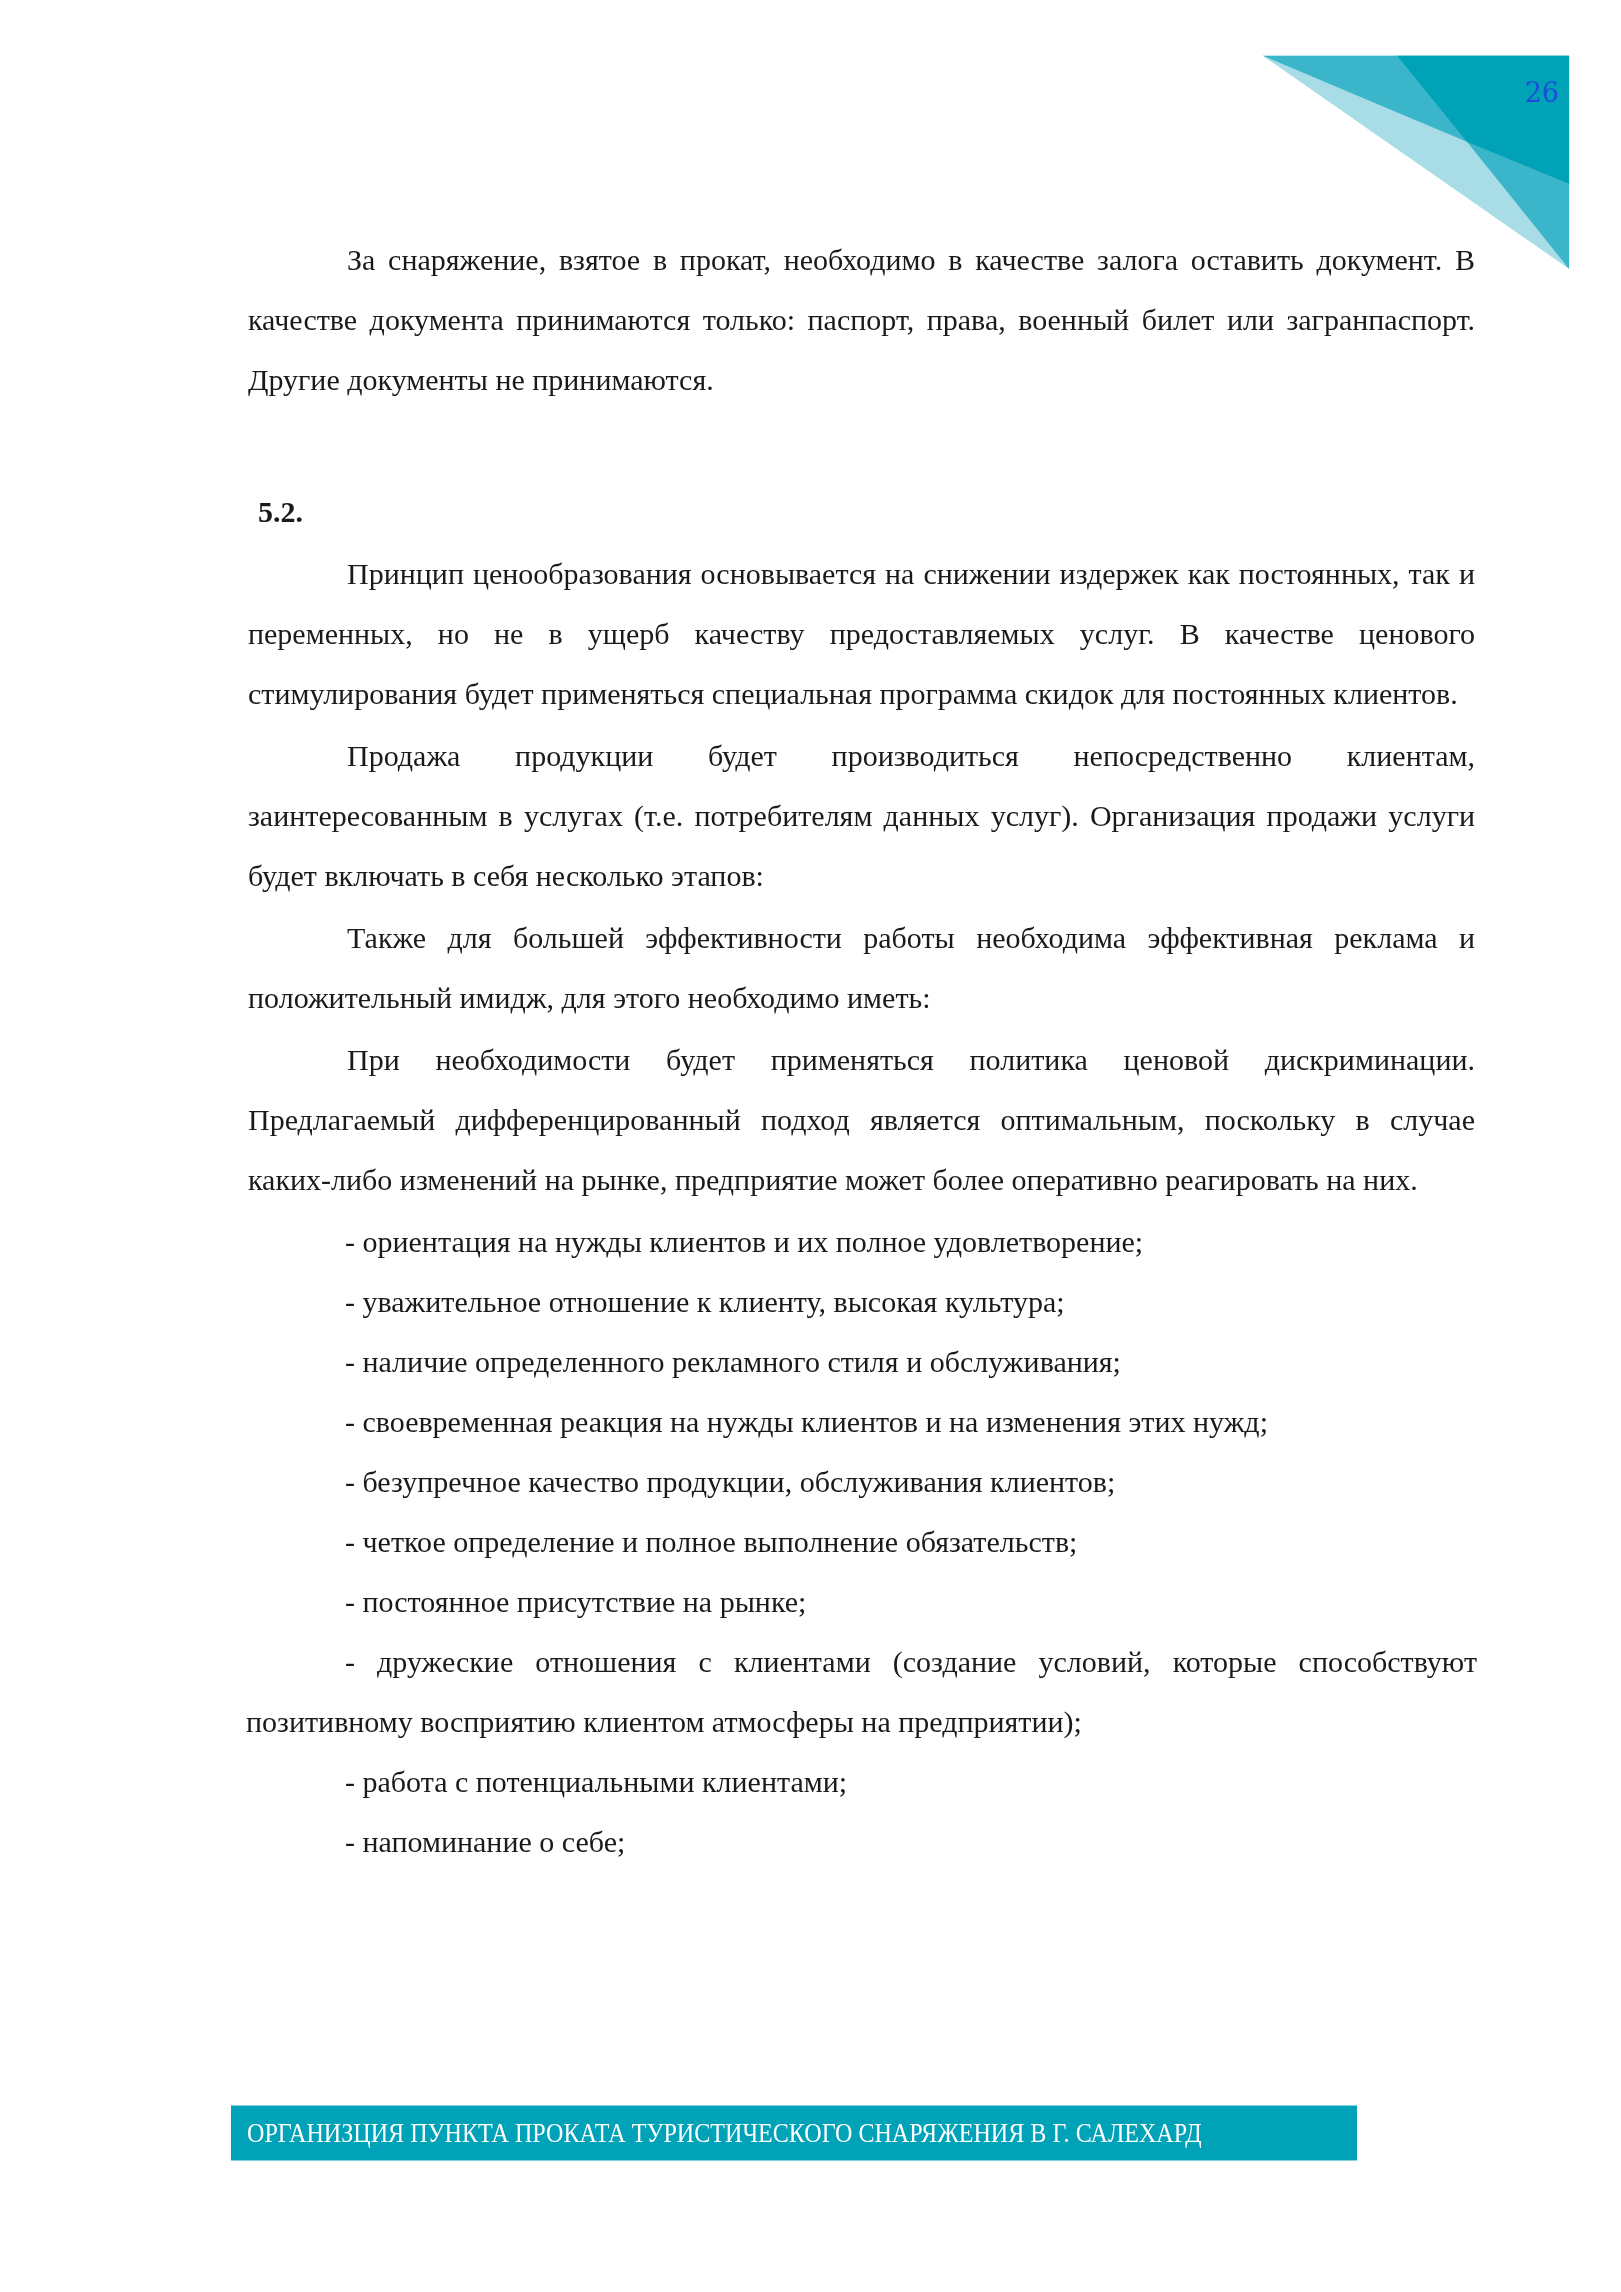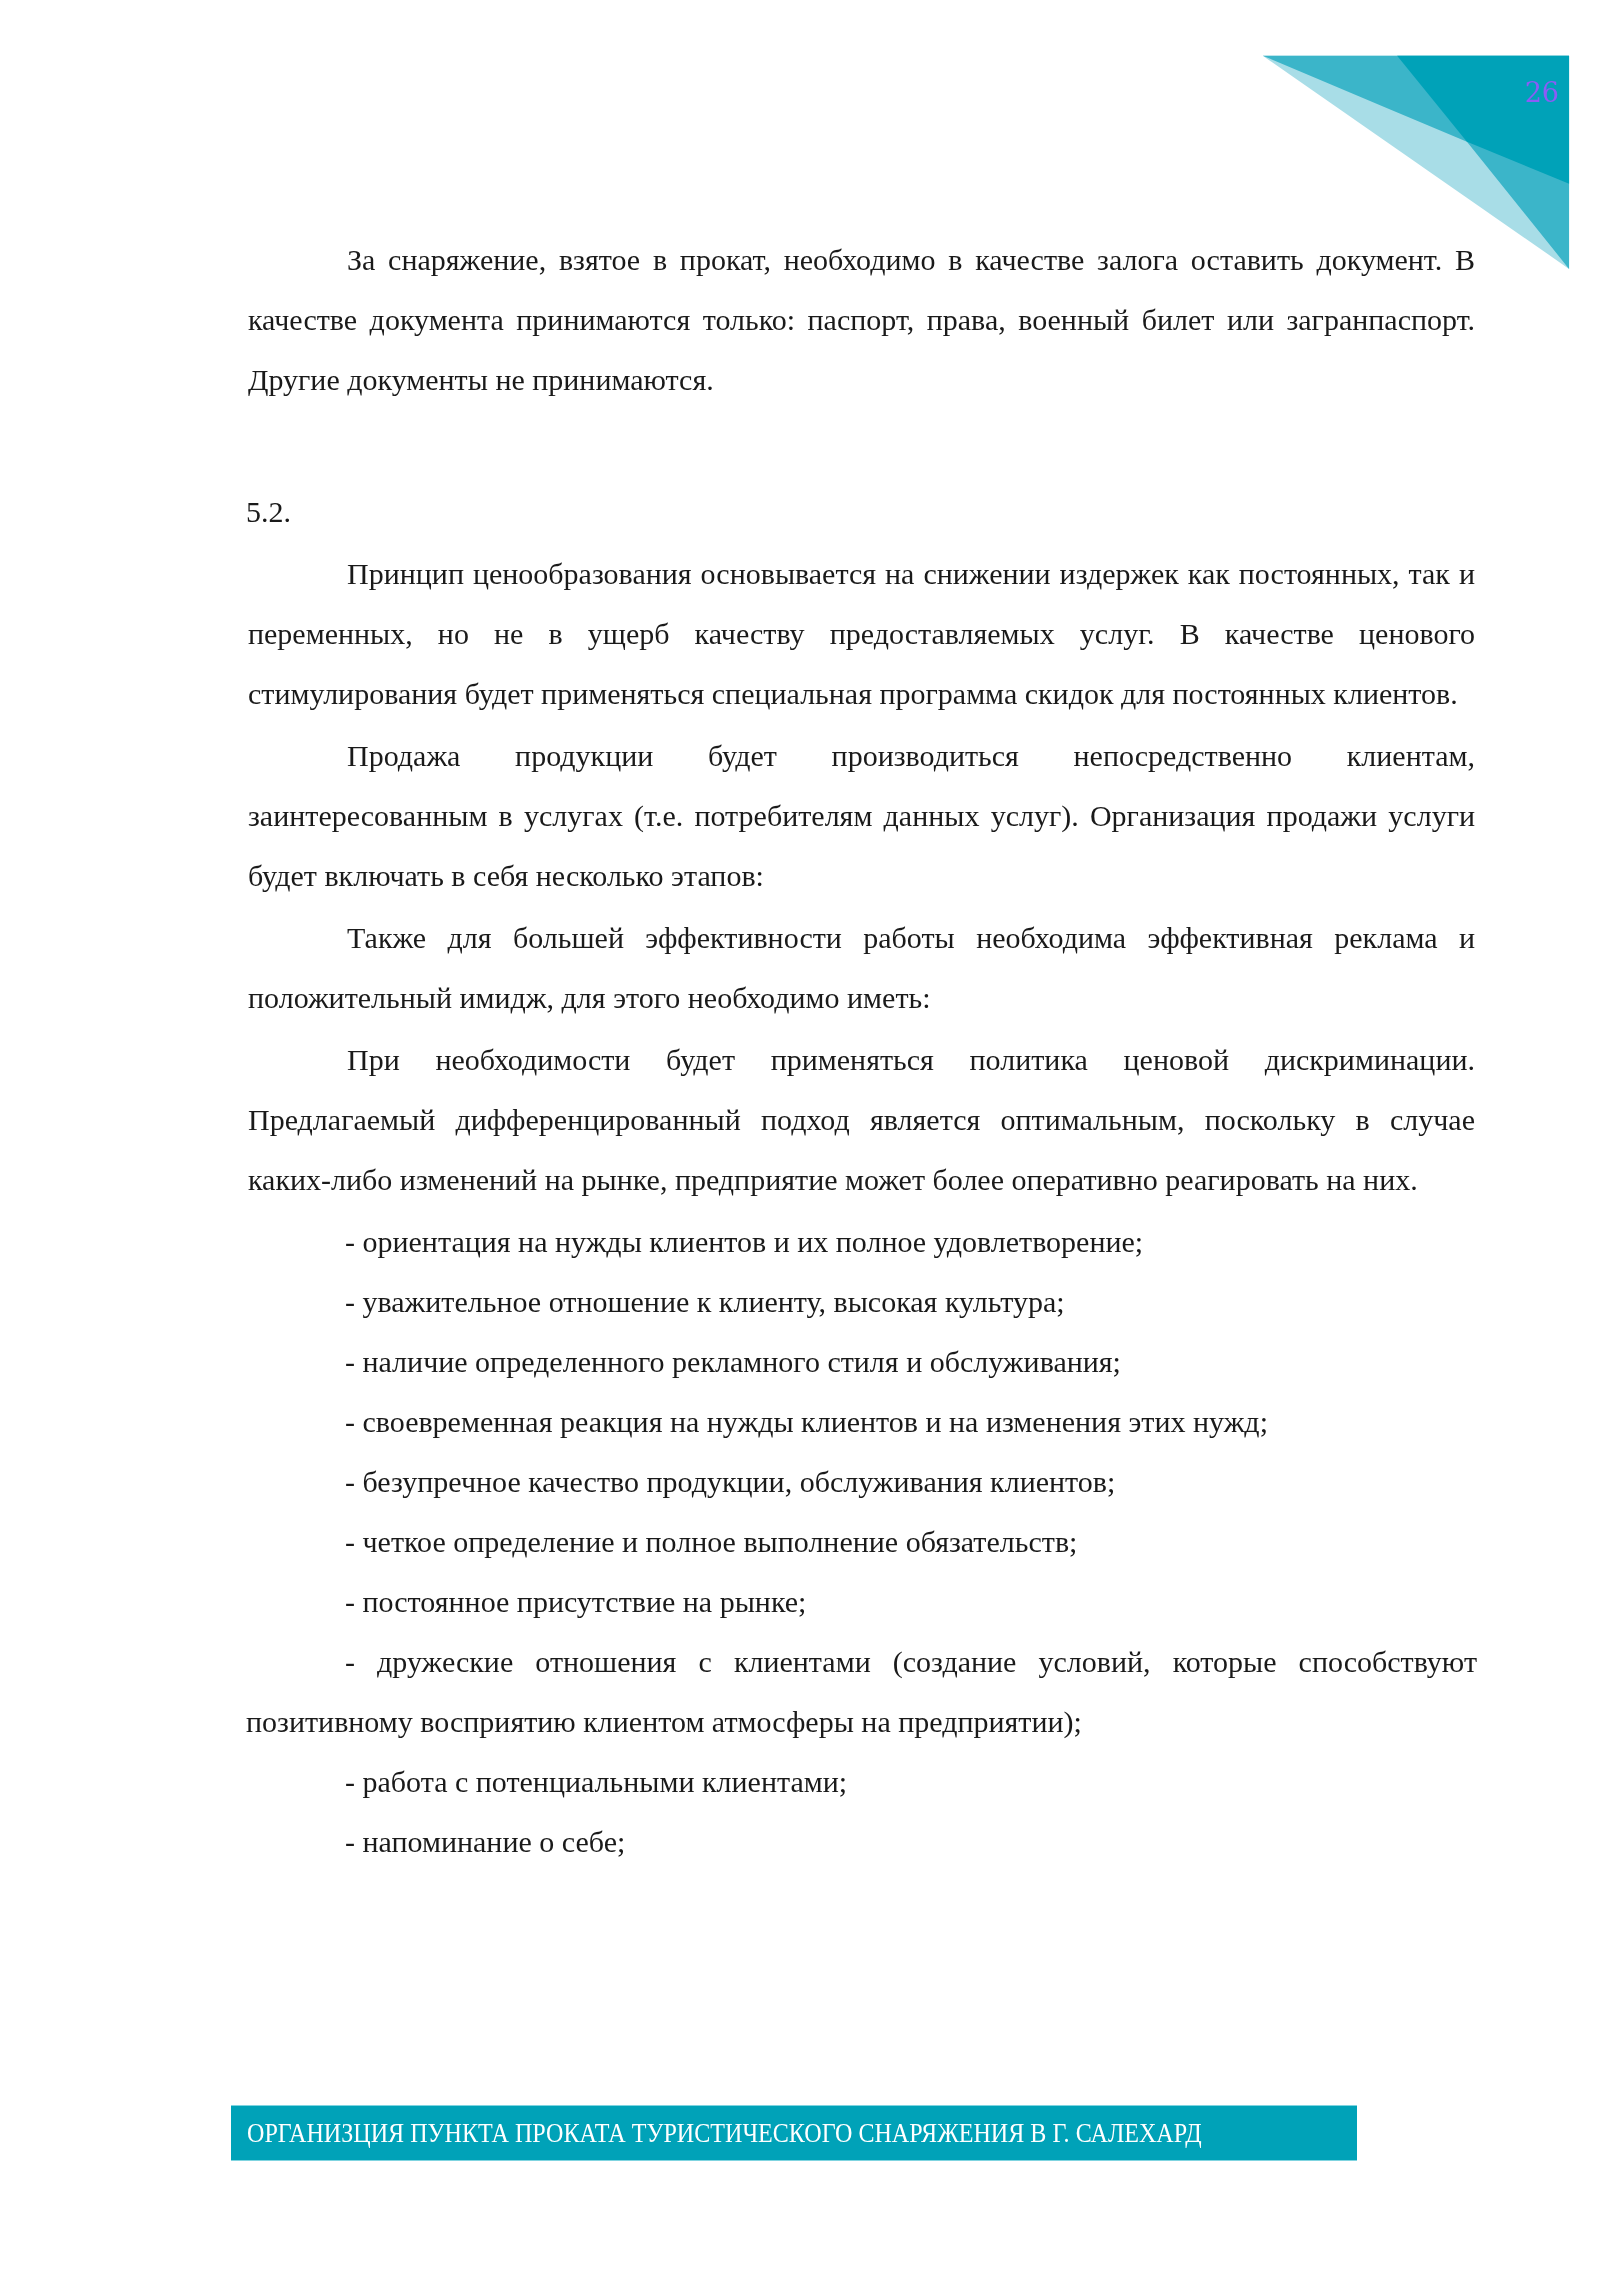--- a/index.html
+++ b/index.html
@@ -1,24 +1,24 @@
 <!DOCTYPE html>
 <html style="font-size:14.3px"><head>
 <meta charset="utf-8">
 <style>
   html, body { margin: 0; padding: 0; background: #ffffff; }
   body { width: 1621px; height: 2293px; position: relative; overflow: hidden;
          font-family: "Liberation Serif", "DejaVu Serif", serif; color: #1a1a1a; }
   .corner { position: absolute; left: 0; top: 0; width: 1621px; height: 287px; }
   .page-num { position: absolute; top: 77px; left: 1487px; width: 72px; text-align: right;
-              font-size: 27px; color: #8b5cf6; font-family: "DejaVu Serif", serif; }
+              font-size: 27px; color: #1d4ed8; font-family: "DejaVu Serif", serif; }
   .content { position: absolute; left: 246px; top: 228px; width: 1231px; font-size: 30px; line-height: 60px; }
   .p { margin: 2px; text-align: justify; text-align-last: left; }
   .indent { text-indent: 99px; }
-  .heading { margin: 72px 0 0 0; font-weight: normal; display: flex; }
+  .heading { margin: 72px 0 0 12px; font-weight: bold; display: flex; }
   .heading .num { width: 99px; }
   .li { margin: 0; padding-left: 99px; text-align: justify; text-align-last: left; }
   .li-wrap { margin: 0; text-indent: 99px; text-align: justify; text-align-last: left; }
   .footer { position: absolute; left: 231px; top: 2105px; width: 1126px; height: 54px; background: #00a2b8;
             border-top: 1.8px solid #7fd4e0; border-bottom: 1.8px solid #7fd4e0; }
   .footer span { position: absolute; left: 16px; top: 10.7px; color: #ffffff; font-size: 28px;
                  font-family: "Liberation Serif", serif; letter-spacing: 0px; transform: scaleX(0.86); transform-origin: left; white-space: nowrap; }
 </style>
 </head>
 <body>

